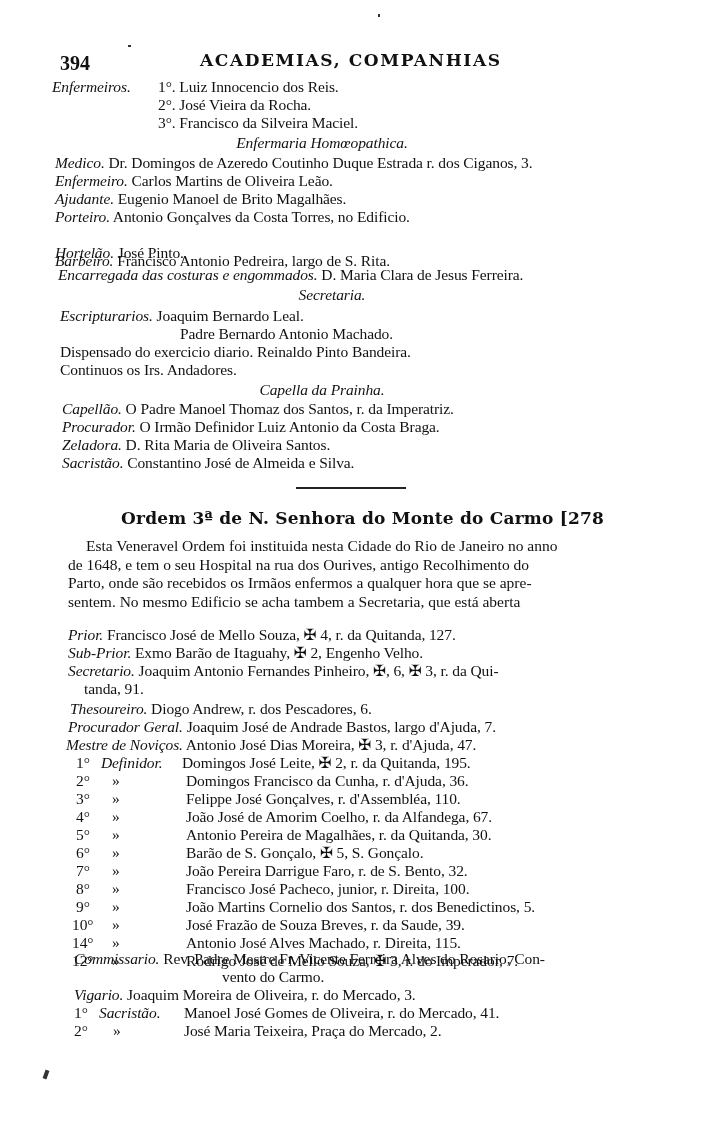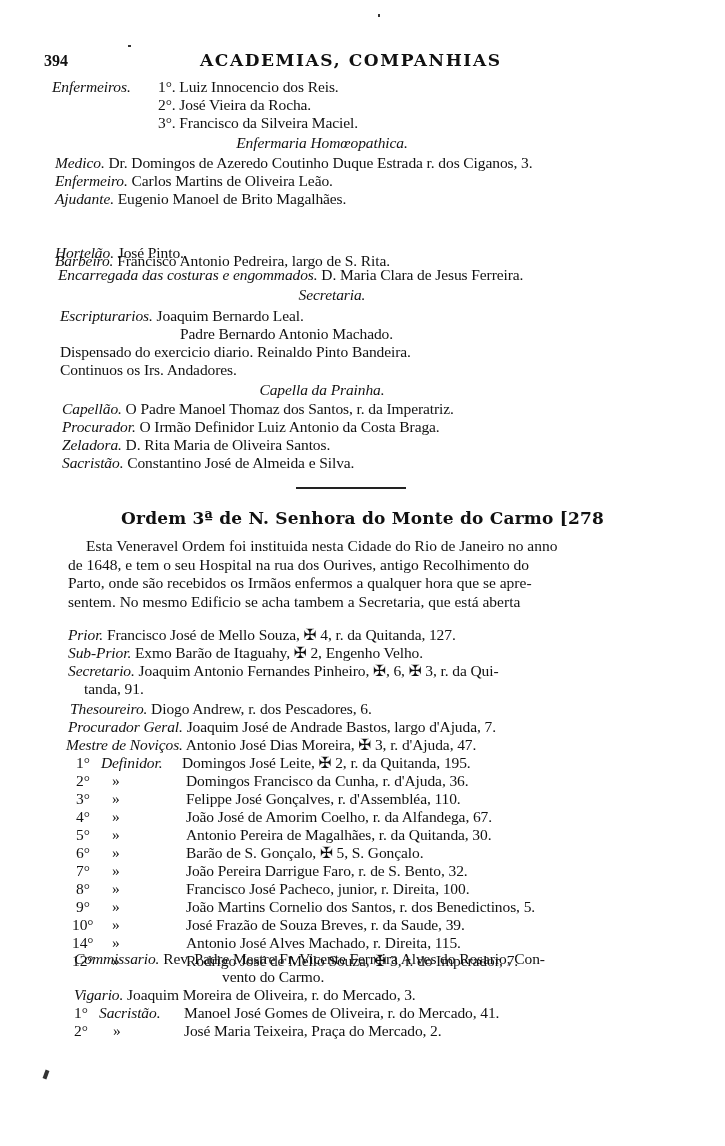--- a/index.html
+++ b/index.html
@@ -1,21 +1,21 @@
 <!DOCTYPE html>
 <html><head>
 <meta charset="utf-8">
 <style>
   html, body { margin: 0; padding: 0; background: #ffffff; }
   body { width: 725px; height: 1146px; position: relative; overflow: hidden;
          font-family: "Liberation Serif", "DejaVu Serif", serif; color: #111; }
   .page { position: absolute; left: 0; top: 0; width: 725px; height: 1146px; }
   .ln { position: absolute; white-space: nowrap; font-size: 15.5px; line-height: 18px; letter-spacing: -0.1px; }
   .it { font-style: italic; }
-  .hdr-num { position: absolute; left: 44px; top: 52px; font-size: 16px; font-weight: bold; }
+  .hdr-num { position: absolute; left: 60px; top: 52px; font-size: 20px; font-weight: bold; }
   .hdr-title { position: absolute; left: 200px; top: 50px; font-size: 17px; font-weight: bold; letter-spacing: 1.6px;
                font-family: "DejaVu Serif", serif; }
   .center { position: absolute; left: 0; width: 644px; text-align: center; }
   .rule { position: absolute; left: 296px; top: 487px; width: 110px; height: 2px; background: #222; }
   .section-title { position: absolute; left: 0; width: 725px; text-align: center; top: 508px;
                    font-size: 17px; font-weight: bold; font-family: "DejaVu Serif", serif; letter-spacing: 0.2px; }
   .para { position: absolute; left: 68px; width: 600px; font-size: 15.5px; line-height: 18.5px; text-align: justify; }
   .para .row { display: block; white-space: nowrap; }
   .speck { position: absolute; background: #333; }
 </style>
@@ -38,20 +38,24 @@
     <span class="it">Medico.</span>
     <span>Dr. Domingos de Azeredo Coutinho Duque Estrada r. dos Ciganos, 3.</span>
   </div>
   <div class="ln" style="left:55px; top:172px;">
     <span class="it">Enfermeiro.</span>
     <span>Carlos Martins de Oliveira Leão.</span>
   </div>
   <div class="ln" style="left:55px; top:190px;">
     <span class="it">Ajudante.</span>
     <span>Eugenio Manoel de Brito Magalhães.</span>
+  </div>
+  <div class="ln" style="left:55px; top:208px;">
+    <span class="it">Porteiro.</span>
+    <span>Antonio Gonçalves da Costa Torres, no Edificio.</span>
   </div>
   <div class="ln" style="left:55px; top:226px;margin-top:26px;">
     <span class="it">Barbeiro.</span>
     <span>Francisco Antonio Pedreira, largo de S. Rita.</span>
   </div>
   <div class="ln" style="left:55px; top:244px;">
     <span class="it">Hortelão.</span>
     <span>José Pinto.</span>
   </div>
   <div class="ln" style="left:58px; top:266px;">

